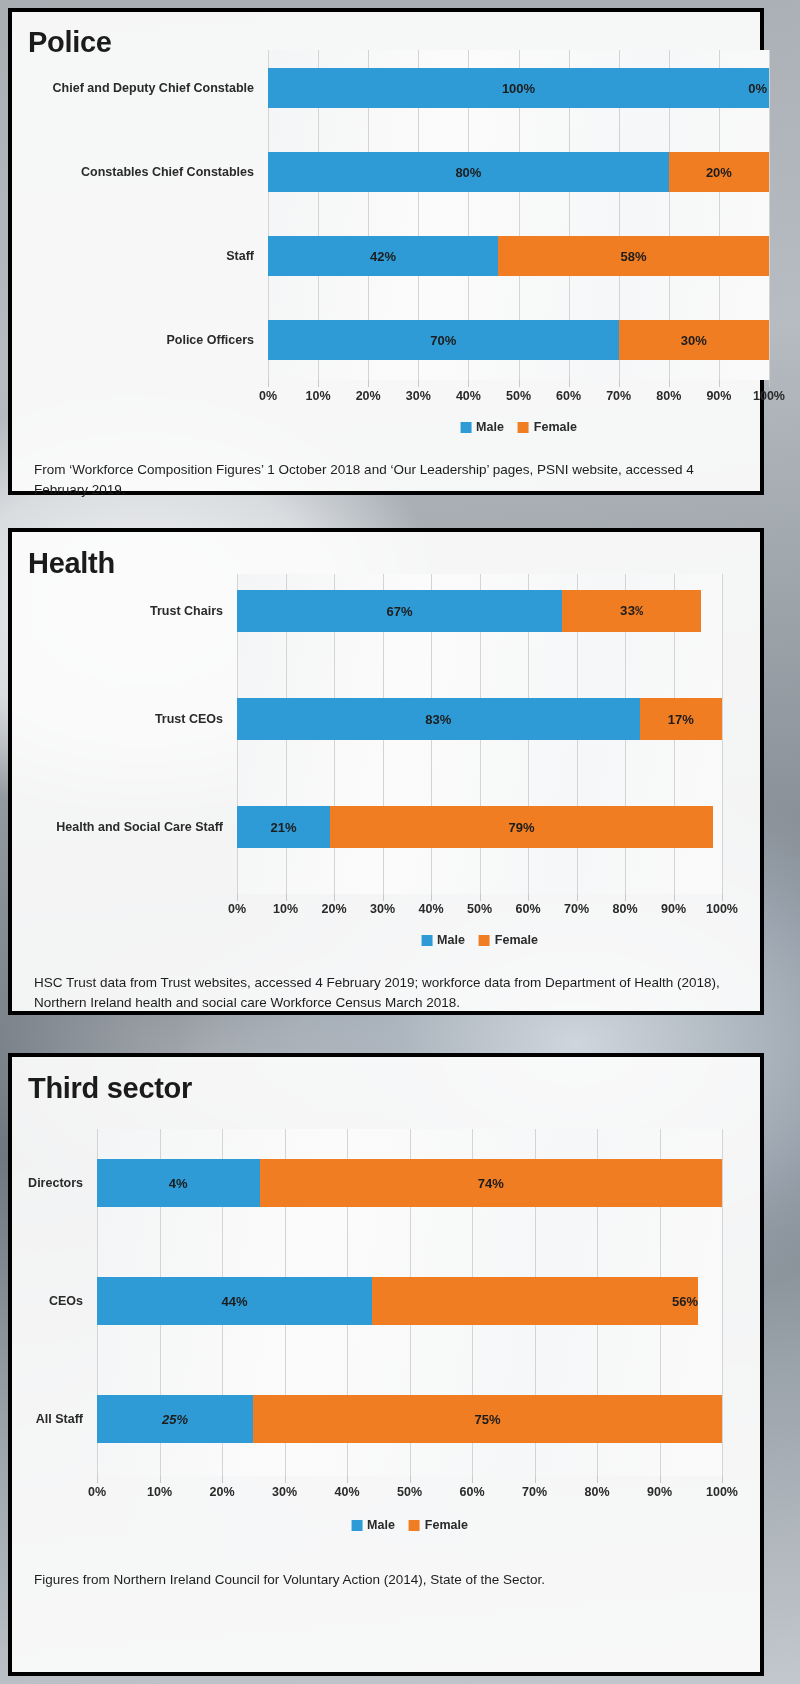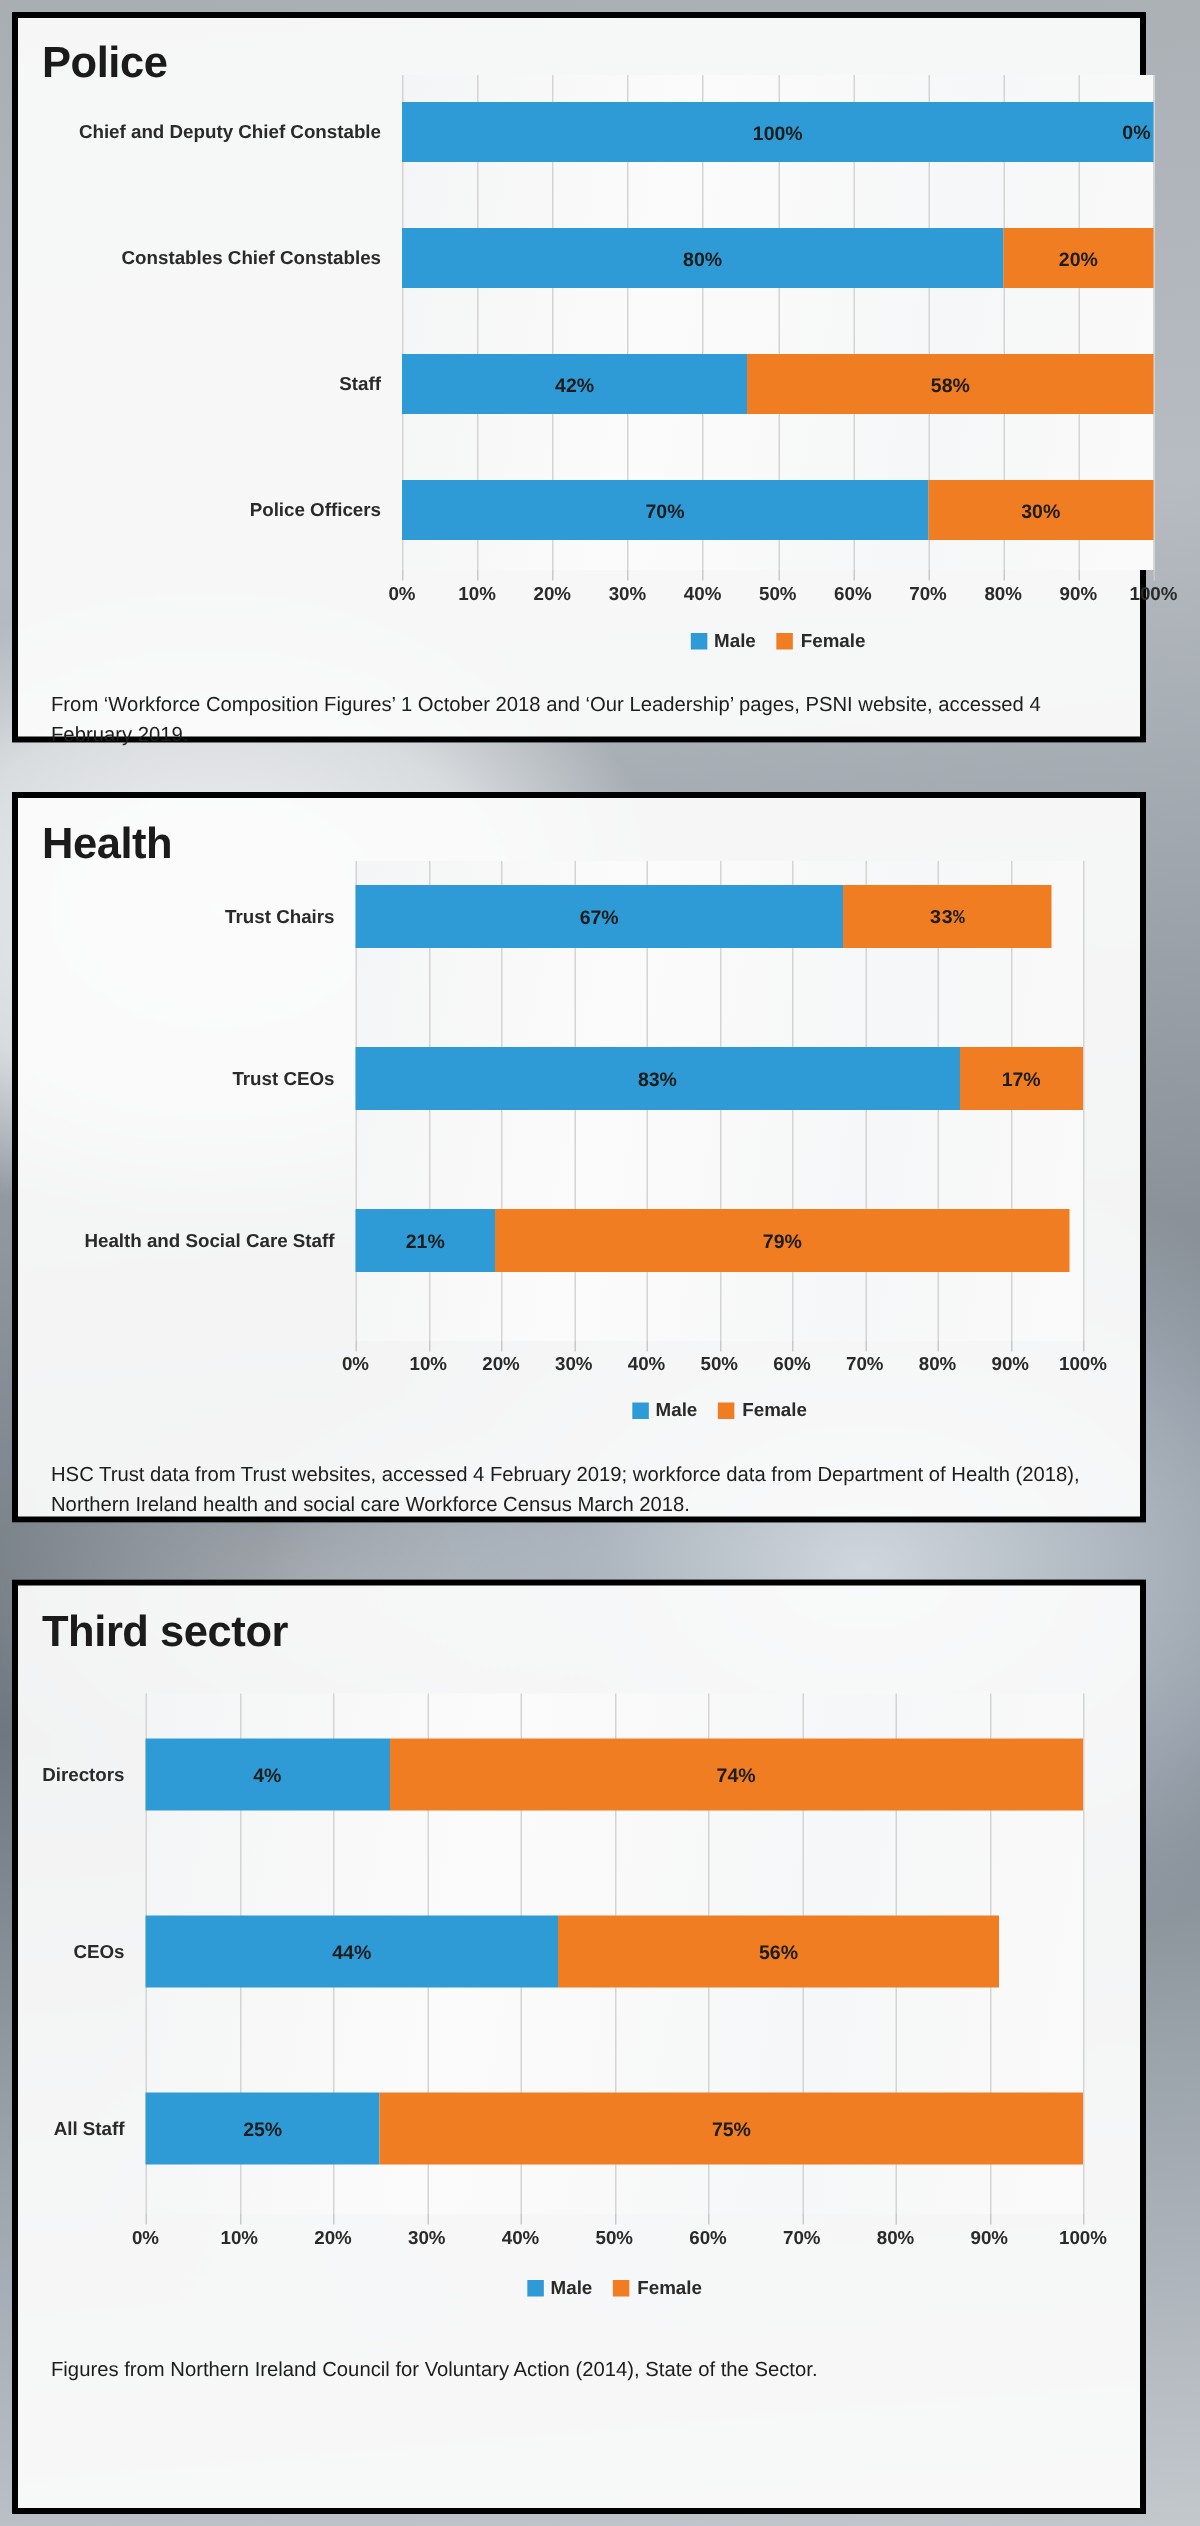--- a/index.html
+++ b/index.html
@@ -345,26 +345,26 @@
           <span class="seg-label">4%</span>
         </div>
         <div class="seg seg-female" style="width: 462.5px;">
           <span class="seg-label">74%</span>
         </div>
       </div>
       <div class="barrow" style="top: 148px; height: 48px;">
         <div class="seg seg-male" style="width: 275px;">
           <span class="seg-label">44%</span>
         </div>
-        <div class="seg seg-female" style="width: 294px;">
+        <div class="seg seg-female" style="width: 326px; justify-content: flex-end;">
           <span class="seg-label">56%</span>
         </div>
       </div>
       <div class="barrow" style="top: 266px; height: 48px;">
-        <div class="seg seg-male" style="width: 156.25px;">
+        <div class="seg seg-male" style="width: 156.25px; font-style: italic;">
           <span class="seg-label">25%</span>
         </div>
         <div class="seg seg-female" style="width: 468.75px;">
           <span class="seg-label">75%</span>
         </div>
       </div>
     </div>
   <div class="source-note" id="source-thirdsector" style="top: 513px; left: 22px; width: 710px;">Figures from Northern Ireland Council for Voluntary Action (2014), State of the Sector.</div>
 <div class="cat-label" style="right: 677px; top: 126px;">Directors</div>
     <div class="cat-label" style="right: 677px; top: 244px;">CEOs</div>

